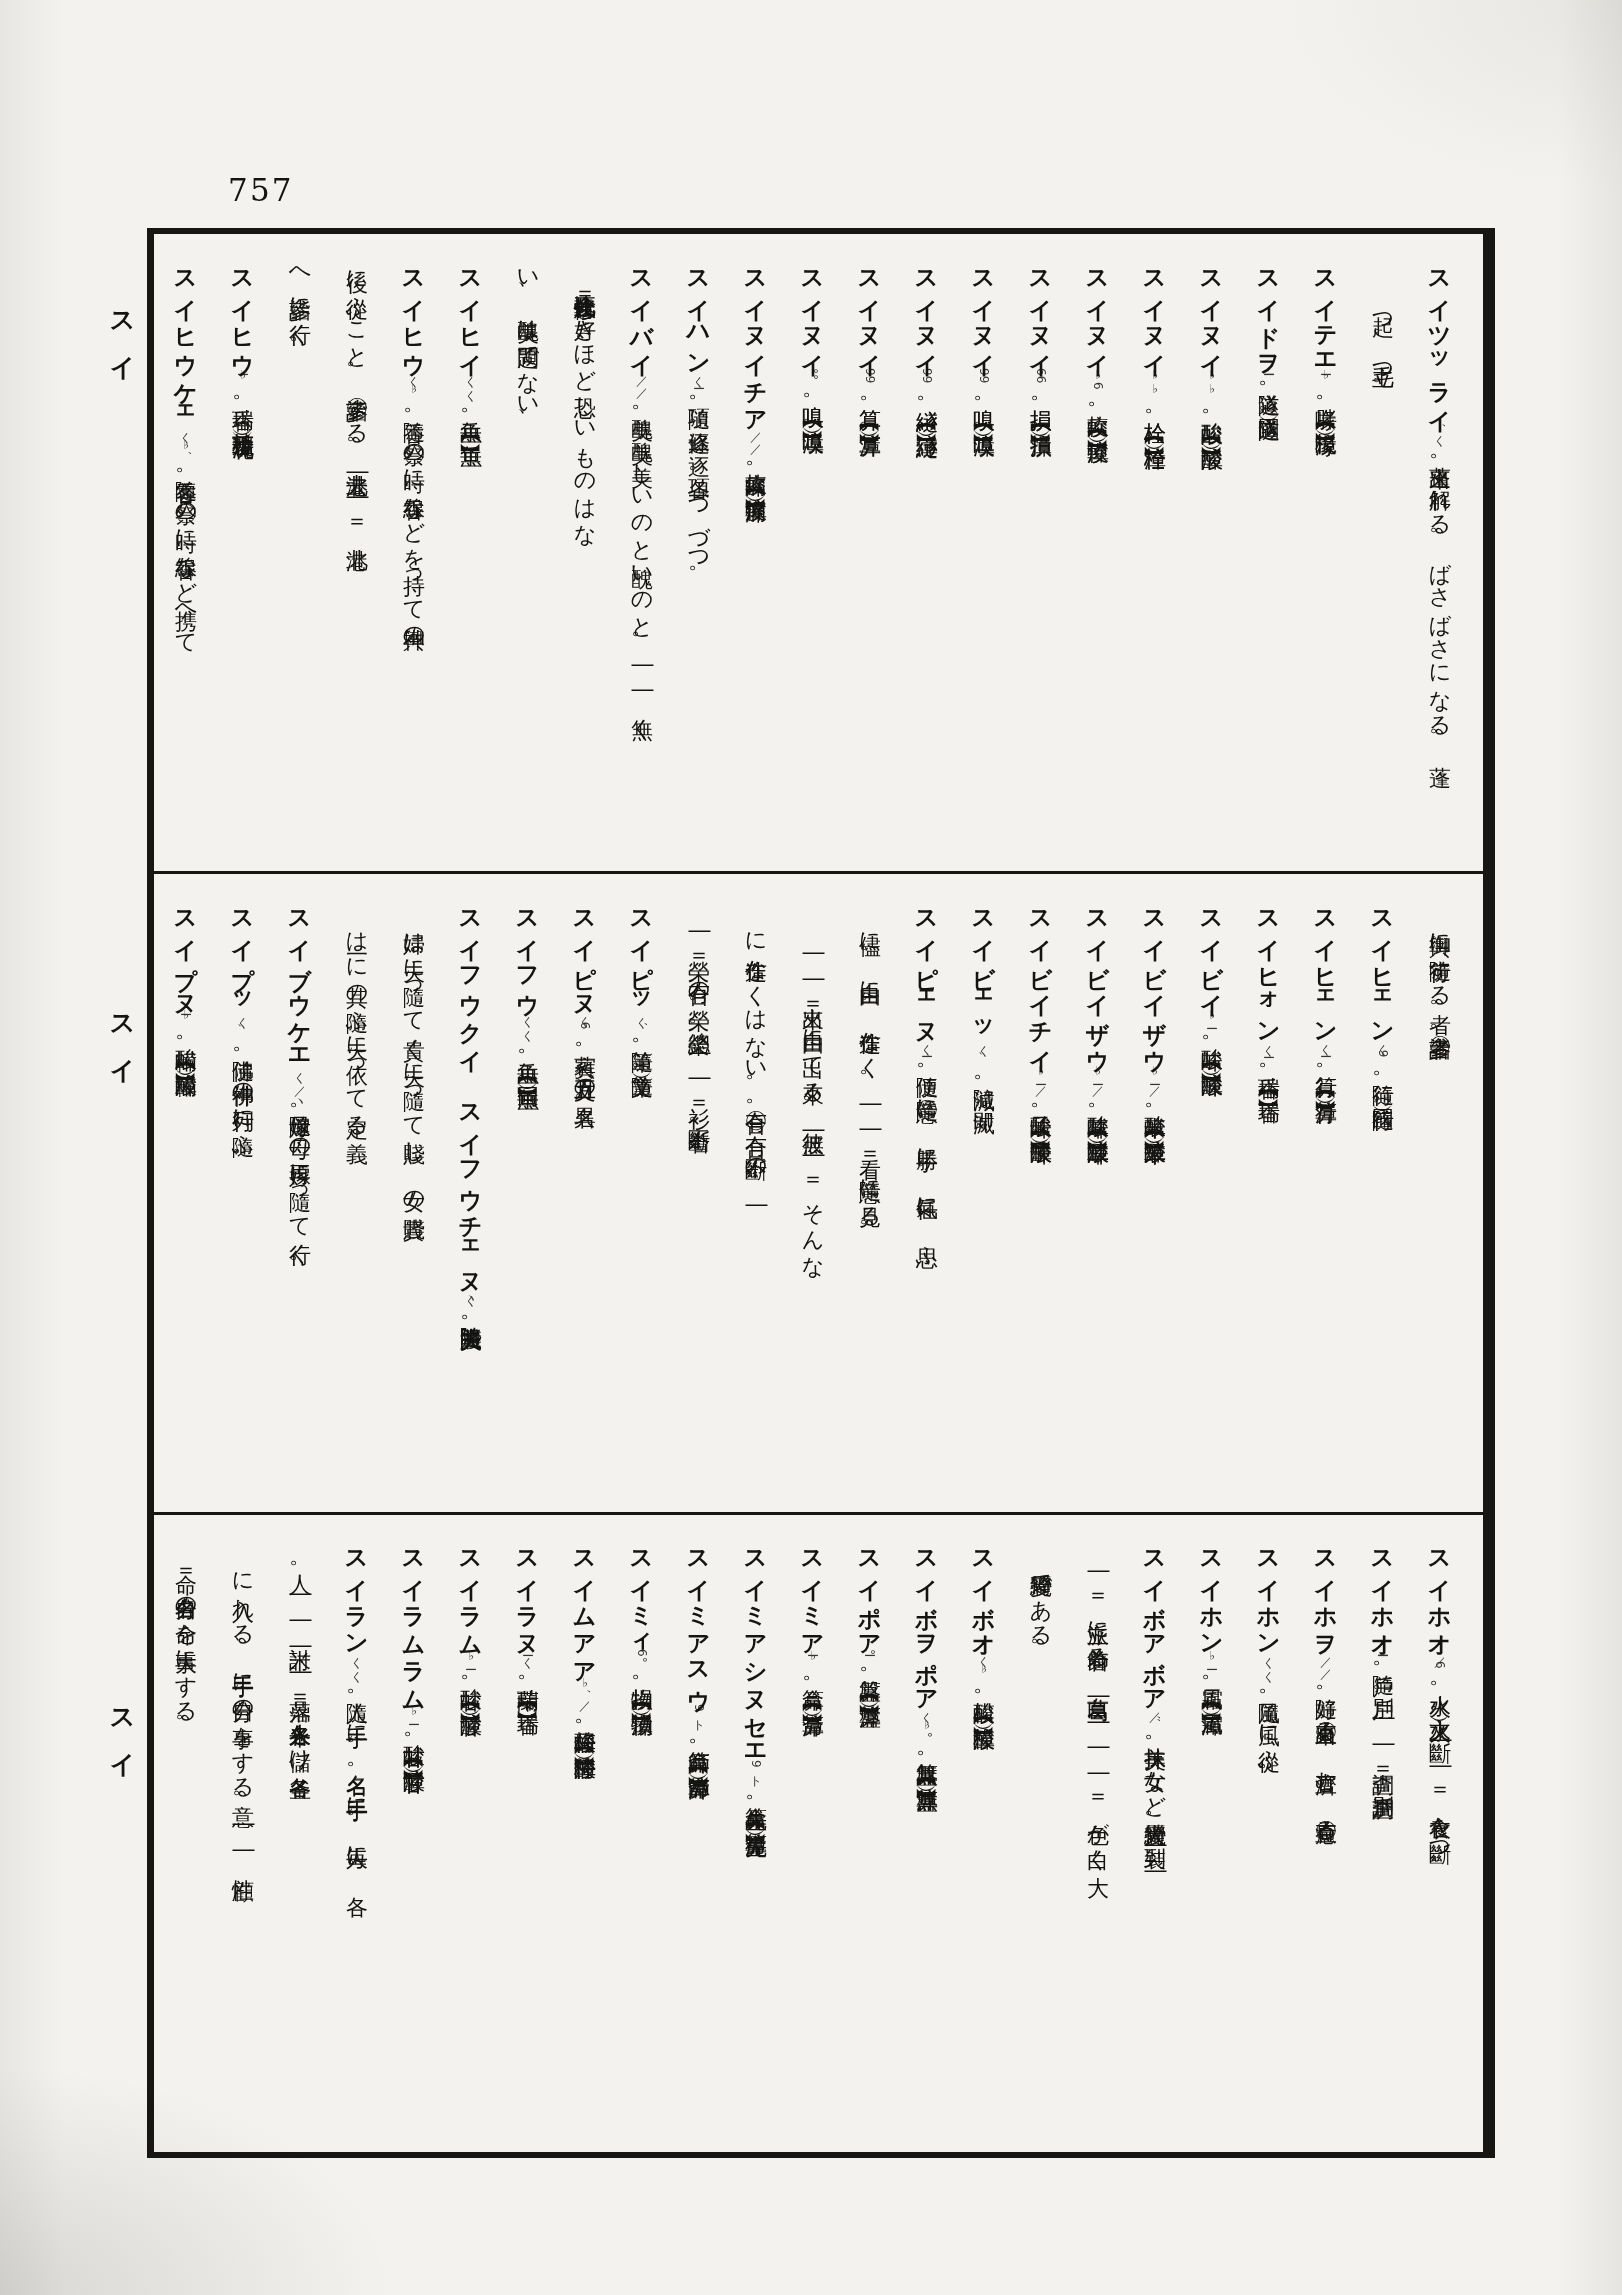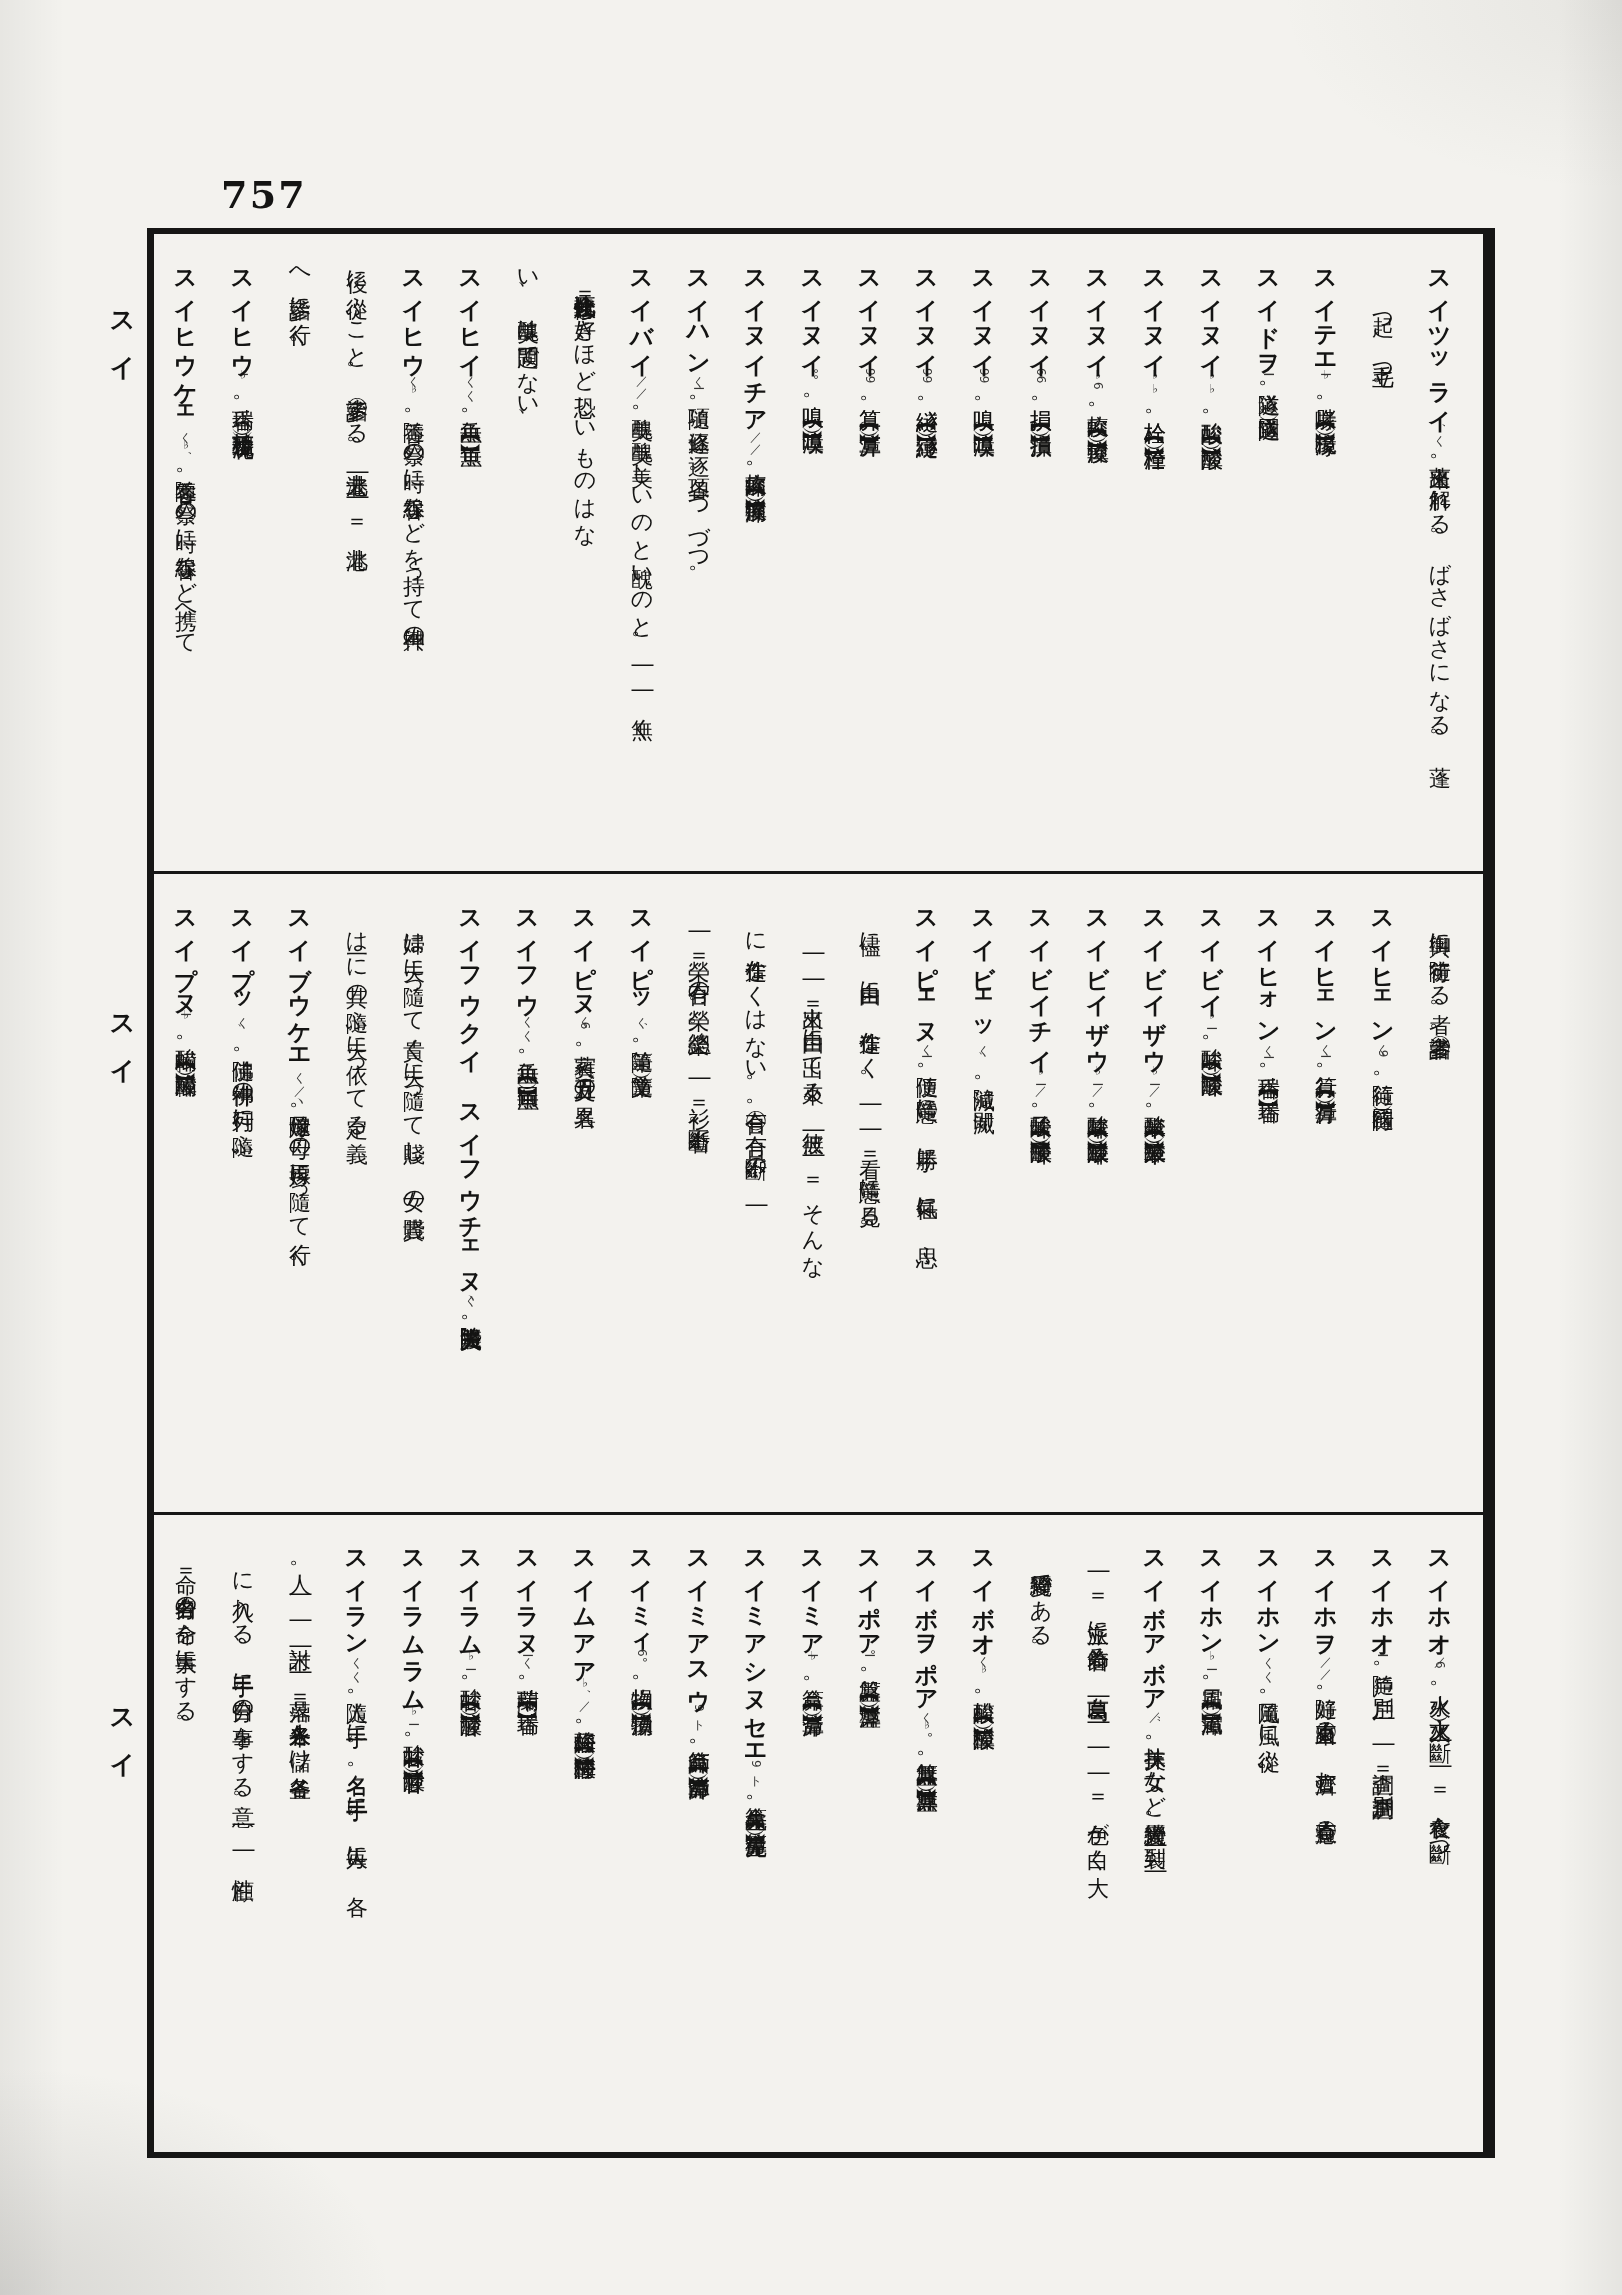--- a/index.html
+++ b/index.html
@@ -12,23 +12,23 @@
   }
   
   .scan-shade{
     position:absolute;inset:0;pointer-events:none;
     background:
       radial-gradient(651px 380px at 0% 100%, rgba(90,90,88,.18), transparent 60%),
       radial-gradient(488px 271px at 100% 0%, rgba(120,120,115,.10), transparent 70%),
       linear-gradient(to right, rgba(0,0,0,.05), transparent 4%, transparent 96%, rgba(0,0,0,.06));
   }
   .page-number{
-    position:absolute;left:221px;top:172px;
+    position:absolute;left:228px;top:172px;
     font-family:"DejaVu Serif",serif;
-    font-weight:bold;font-size:38px;letter-spacing:2.2px;
+    font-weight:normal;font-size:31px;letter-spacing:2.2px;
   }
   .margin-label{
     position:absolute;left:101px;width:38px;
     writing-mode:vertical-rl;text-orientation:upright;
     font-weight:bold;font-size:25px;letter-spacing:14px;
     white-space:nowrap;
   }
   #margin-1{top:295px;}
   #margin-2{top:998px;}
   #margin-3{top:1692px;}

